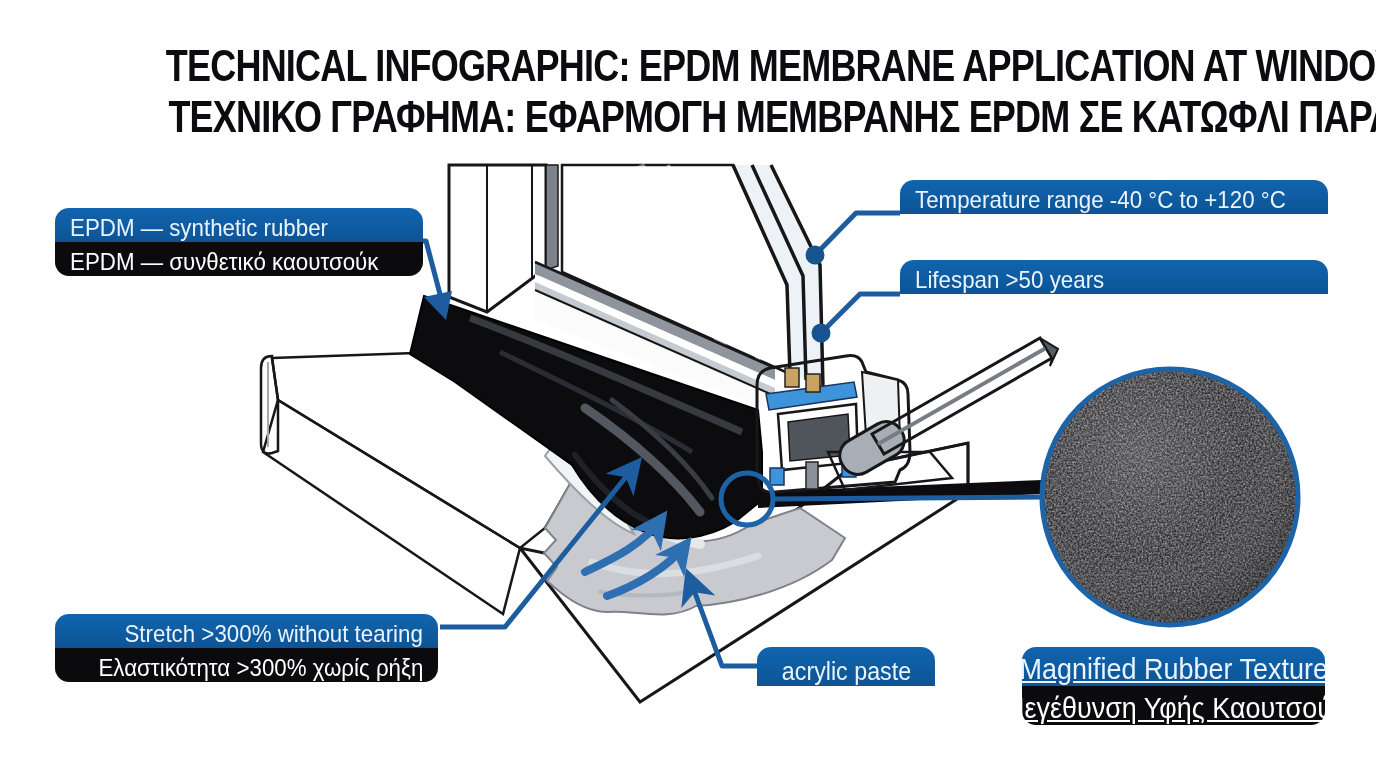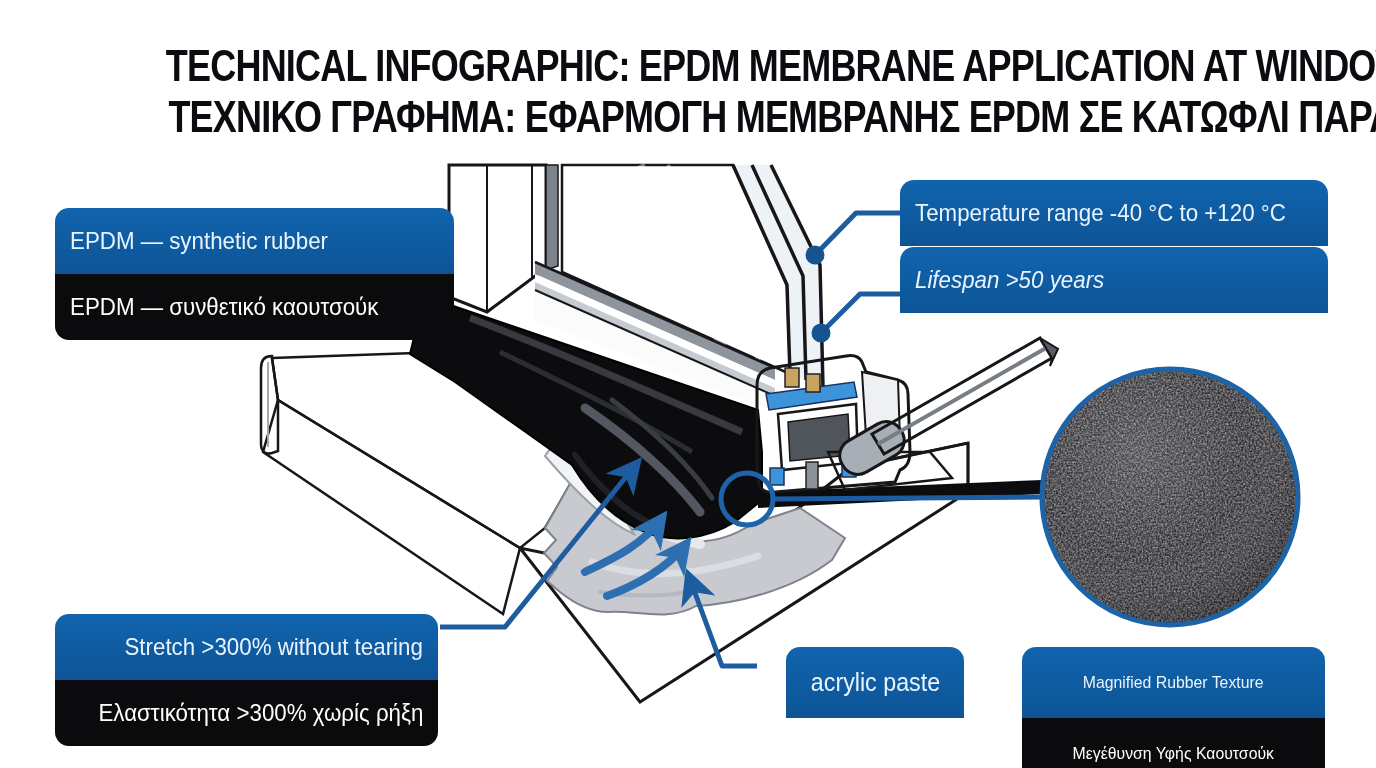--- a/index.html
+++ b/index.html
@@ -26,46 +26,46 @@
   }
   .title-line{
     display:block;white-space:nowrap;font-weight:bold;font-size:45px;line-height:51px;
     letter-spacing:-1px;
   }
   .title-line>span{display:inline-block;transform:scaleX(0.80);transform-origin:50% 50%;}
 
   
   .callout{position:absolute;z-index:4;display:flex;flex-direction:column;}
   .row{
-    display:flex;align-items:center;white-space:nowrap;
-    font-size:24px;color:#ffffff;padding:16px 15px;
+    display:flex;align-items:flex-end;white-space:nowrap;
+    font-size:24px;color:#ffffff;padding:0 15px;
   }
   .row>span{display:inline-block;transform:scaleX(0.93);transform-origin:0 50%;}
   .row.blue{
     background:linear-gradient(180deg,var(--label-blue) 0%,var(--label-blue-dark) 100%);
     border-radius:14px 14px 0 0;color:#eaf4ff;
   }
   .row.black{background:var(--label-black);border-radius:0 0 14px 14px;}
   .align-right .row{justify-content:flex-end;}
   .align-right .row>span{transform-origin:100% 50%;}
   .align-center .row{justify-content:center;}
   .align-center .row>span{transform-origin:50% 50%;}
 
-  #co-epdm      {left:55px;  top:208px; width:399px;}
+  #co-epdm      {left:55px;  top:208px; width:368px;}
   #co-epdm      .row{height:34px;}
   #co-temp      {left:900px; top:180px; width:428px;}
   #co-temp      .row{height:34px;}
-  #co-life      {left:900px; top:247px; width:428px;font-style:italic;}
+  #co-life      {left:900px; top:260px; width:428px;}
   #co-life      .row{height:34px;}
   #co-stretch   {left:55px;  top:614px; width:383px;}
   #co-stretch   .row{height:34px;}
-  #co-acrylic   {left:757px; top:647px; width:178px;margin-left:29px;}
+  #co-acrylic   {left:757px; top:647px; width:178px;}
   #co-acrylic   .row{height:39px;font-size:25px;}
   #co-magnified {left:1022px;top:647px; width:303px;}
-  #co-magnified .row{height:39px;font-size:17px;}
+  #co-magnified .row{height:39px;font-size:29px;text-decoration:underline;}
 
   
   .leader{stroke:var(--leader-blue);stroke-width:5;fill:none;stroke-linejoin:round;}
   .swoosh{stroke:var(--accent-arrow);stroke-width:8;fill:none;stroke-linecap:round;}
   .outline{stroke:#17171a;fill:none;}
 </style>
 </head>
 <body>
 
 <div class="stage">

